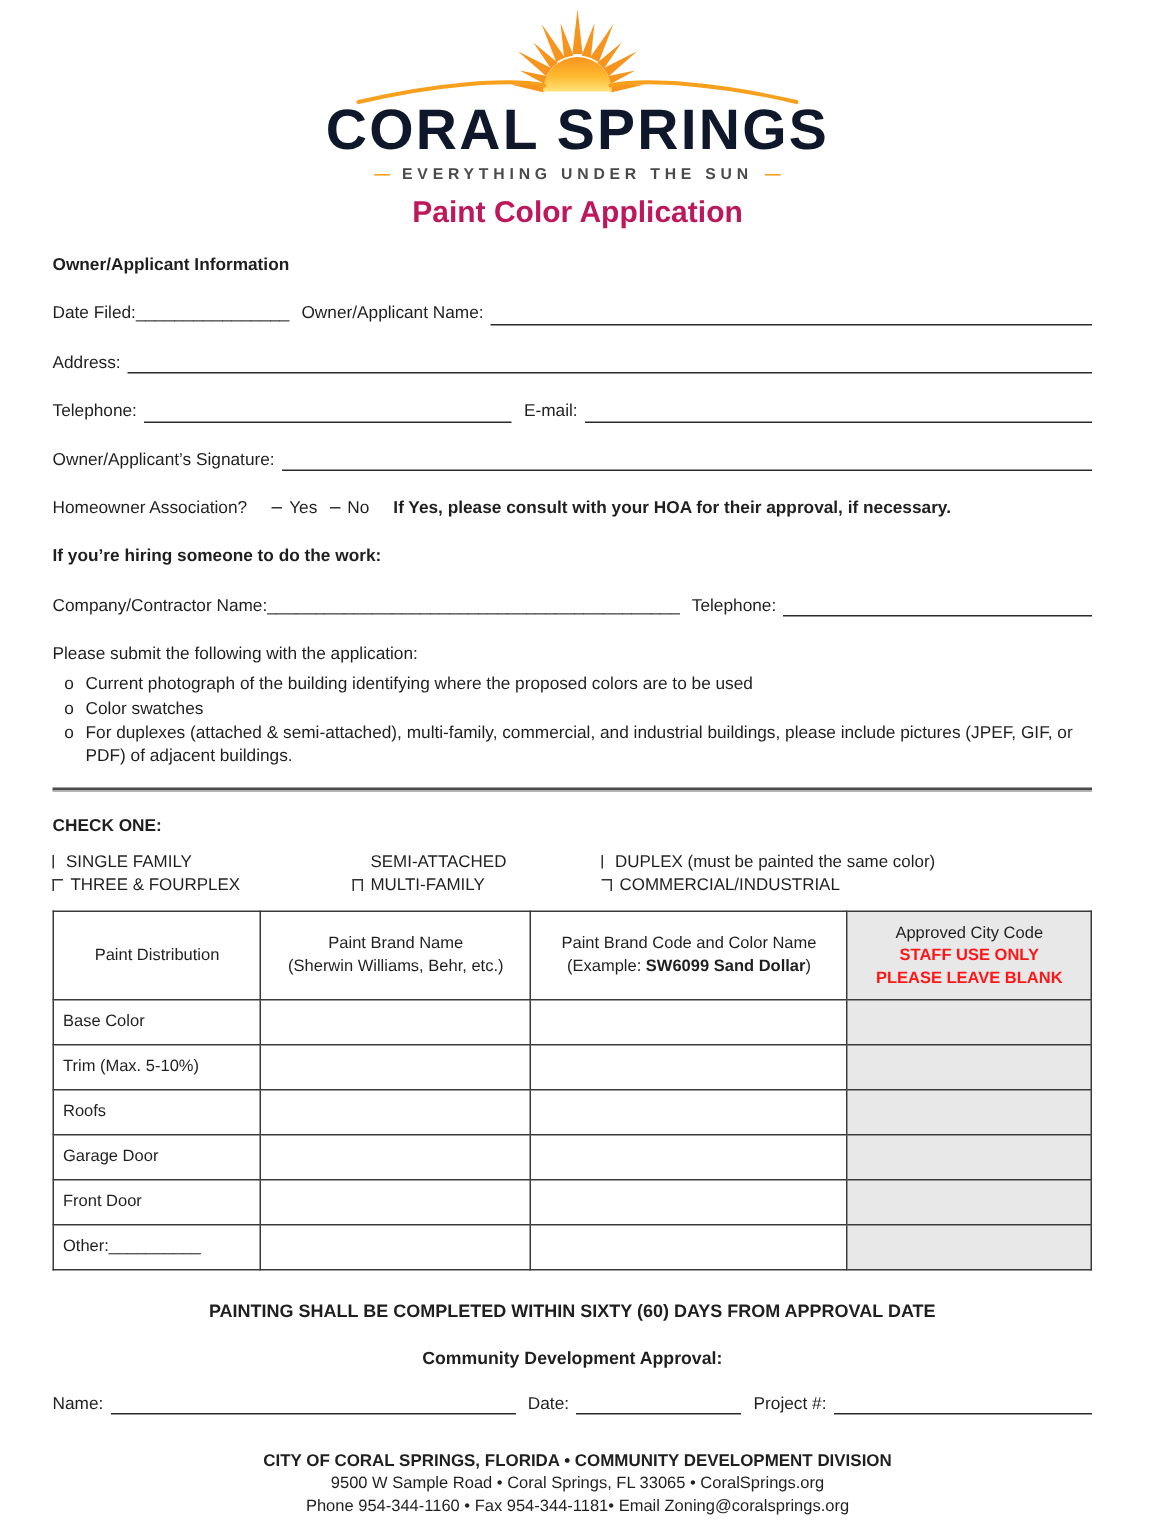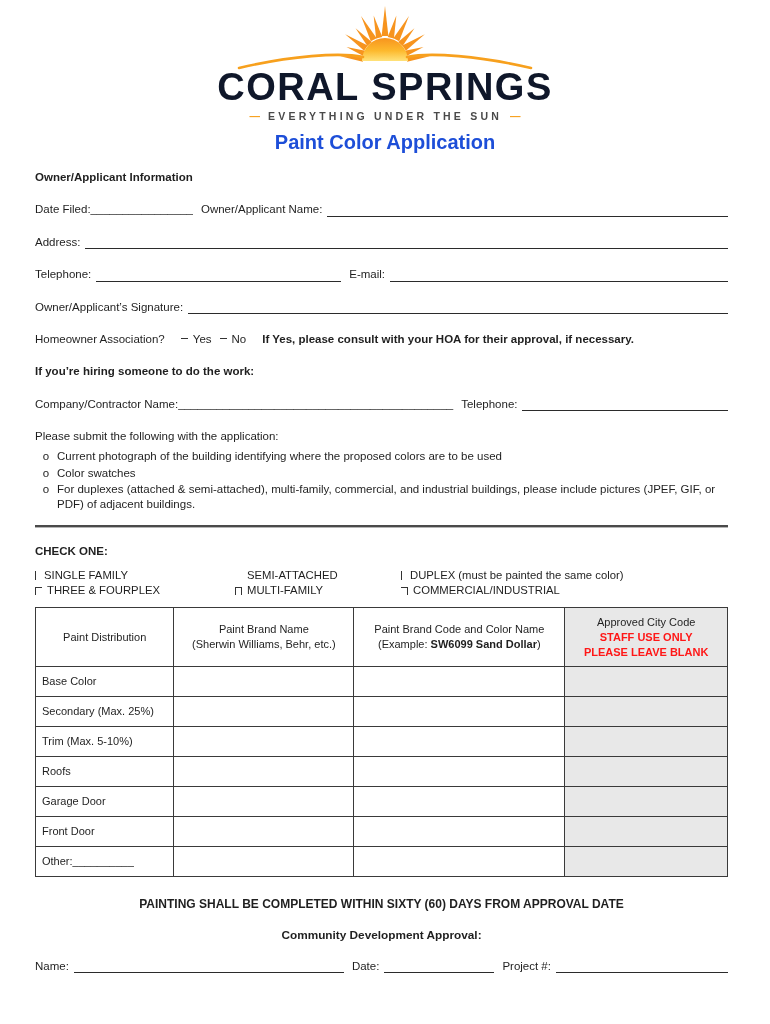--- a/index.html
+++ b/index.html
@@ -15,21 +15,21 @@
   .sun-svg{display:block;margin:0 auto;}
   .wordmark{
     font-size:38px;font-weight:700;color:#0f172a;letter-spacing:1.5px;
     line-height:1;margin-top:-6px;
   }
   .tagline{
     margin-top:4px;font-size:10.5px;font-weight:700;color:#4a4a4a;
     letter-spacing:3.2px;display:flex;align-items:center;justify-content:center;gap:8px;
   }
   .tagline .dash{color:#f7a01d;font-weight:700;letter-spacing:0;}
-  .doc-title{font-size:20px;font-weight:700;color:#1d4ed8;text-align:center;margin-top:9px;}
+  .doc-title{font-size:20px;font-weight:700;color:#be185d;text-align:center;margin-top:9px;}
 
   
   .form-area{font-size:11.5px;line-height:1.25;padding-left:35px;}
   .frow{display:flex;align-items:flex-end;margin-top:18px;}
   .frow .lbl{white-space:nowrap;}
   .b{font-weight:700;}
   .fill{
     flex:1 1 auto;border-bottom:1px solid #2b2b2b;height:13px;margin-left:5px;
     min-width:20px;
   }
@@ -253,26 +253,20 @@
           <div class="staff-red">PLEASE LEAVE BLANK</div>
         </th>
       </tr>
       <tr>
         <td>Base Color</td>
         <td></td>
         <td></td>
         <td class="staff-col"></td>
       </tr>
       <tr>
-        <td>Secondary (Max. 25%)</td>
-        <td></td>
-        <td></td>
-        <td class="staff-col"></td>
-      </tr>
-      <tr>
         <td>Trim (Max. 5-10%)</td>
         <td></td>
         <td></td>
         <td class="staff-col"></td>
       </tr>
       <tr>
         <td>Roofs</td>
         <td></td>
         <td></td>
         <td class="staff-col"></td>
@@ -307,14 +301,19 @@
       <span class="gap8"></span>
       <span class="lbl">Date:</span>
       <span class="fill fixed" style="width:110px;"></span>
       <span class="gap8"></span>
       <span class="lbl">Project #:</span>
       <span class="fill"></span>
     </div>
 
   </div>
 
+  <div class="footer">
+    <div class="f1">CITY OF CORAL SPRINGS, FLORIDA • COMMUNITY DEVELOPMENT DIVISION</div>
+    <div>9500 W Sample Road • Coral Springs, FL 33065 • CoralSprings.org</div>
+    <div>Phone 954-344-1160 • Fax 954-344-1181• Email Zoning@coralsprings.org</div>
+  </div>
 
 </div>
 
 </body></html>

